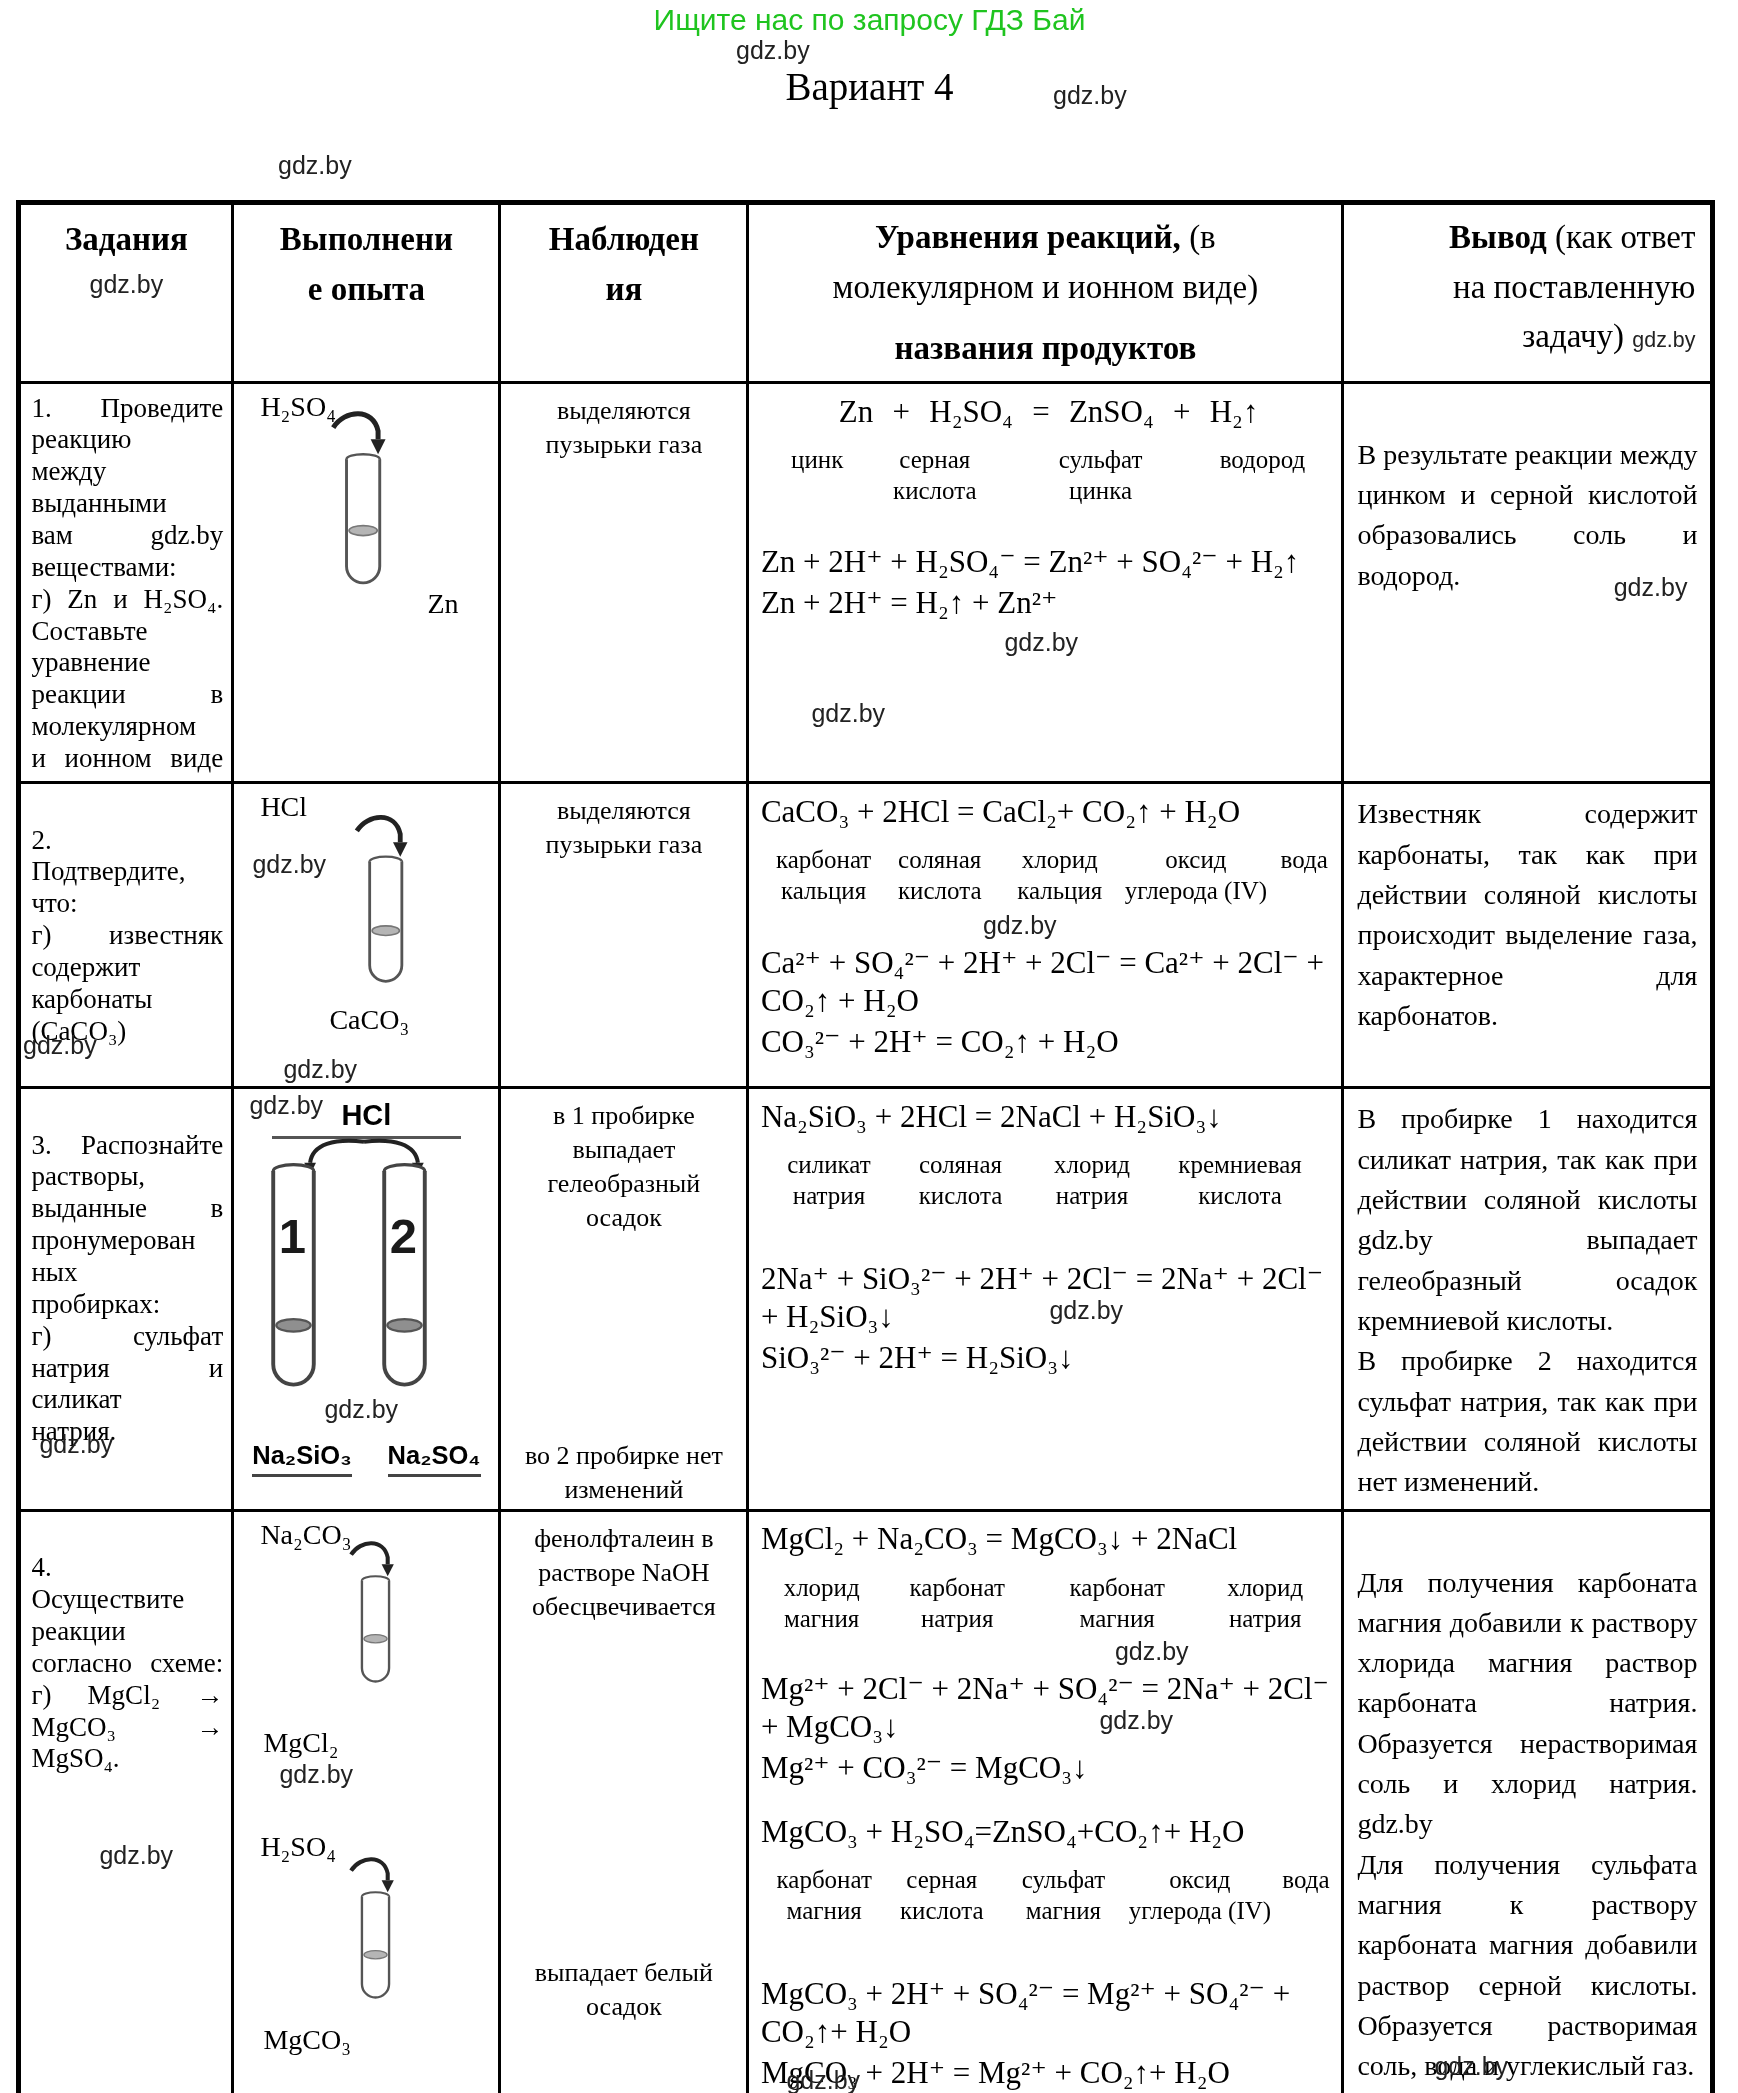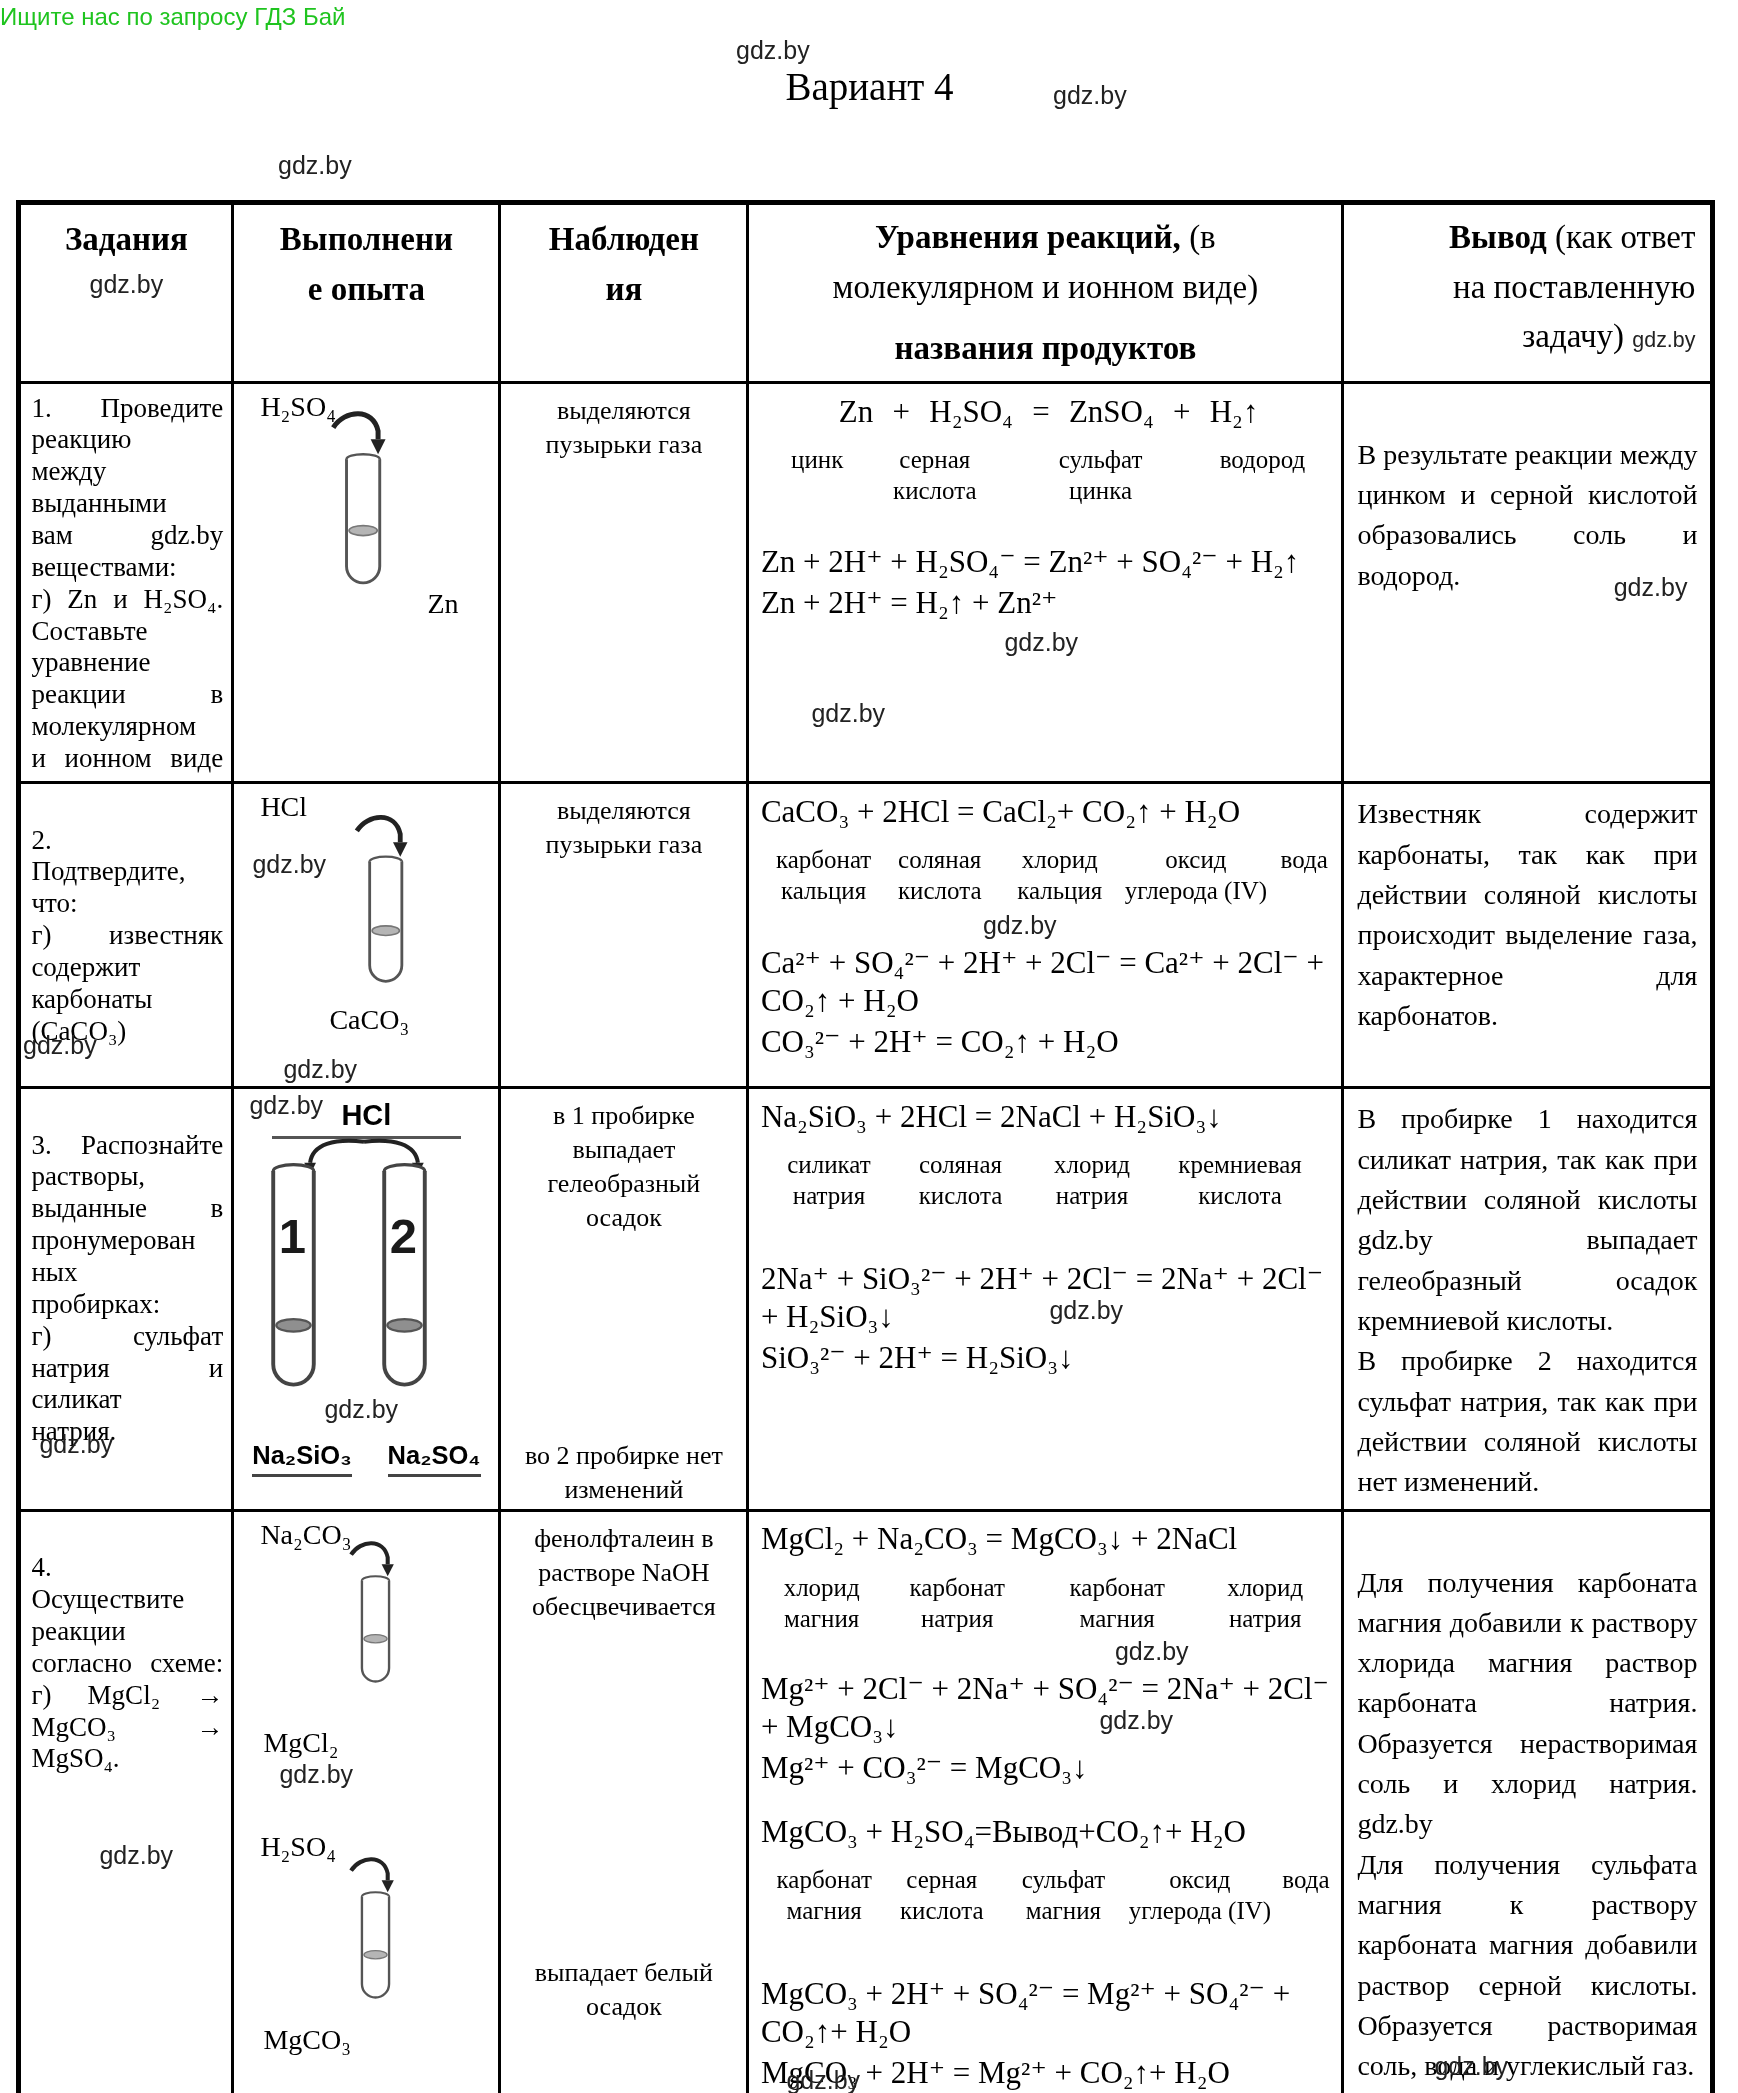--- a/index.html
+++ b/index.html
@@ -4,23 +4,23 @@
 <style>
   * { margin:0; padding:0; box-sizing:border-box; }
   html,body { background:#fff; }
   .page {
     position:relative; width:1739px; height:2093px; background:#ffffff;
     font-family:"Liberation Serif","DejaVu Serif",serif; color:#000; overflow:hidden;
   }
   .sans { font-family:"Liberation Sans","DejaVu Sans",sans-serif; }
 
   
-  .promo { position:absolute; top:3.3px; left:0; width:100%; 
+  .promo { position:absolute; top:3.3px; left:0; width:100%; text-align:center;
            font-family:"Liberation Sans","DejaVu Sans",sans-serif;
-           font-size:24px; color:#1fc41f; }
+           font-size:30px; color:#1fc41f; }
   .wm-top-a { position:absolute; left:736px; top:36px; font-size:25px; color:#222; }
   .title { position:absolute; top:64px; left:0; width:100%; text-align:center; font-size:39px; }
   .wm-top-b { position:absolute; left:1053px; top:81px; font-size:25px; color:#222; }
   .wm-top-c { position:absolute; left:278px; top:151px; font-size:25px; color:#222; }
 
   
   table.grid { position:absolute; left:16.4px; top:200px; width:1694px;
                border-collapse:collapse; table-layout:fixed; border:5px solid #000; }
   .grid th, .grid td { border:3.3px solid #000; vertical-align:top; position:relative; }
 
@@ -370,21 +370,21 @@
           <span class="lc" style="width:132px">
                 <i>хлорид</i>
                 <i>натрия</i>
               </span>
         </div>
         <div class="wm-block" style="margin:1.6px 0 0 354px">gdz.by</div>
         <div class="eq-line">Mg²⁺ + 2Cl⁻ + 2Na⁺ + SO₄²⁻ = 2Na⁺ + 2Cl⁻ + MgCO₃↓</div>
         <div class="eq-line">Mg²⁺ + CO₃²⁻ = MgCO₃↓</div>
         <span class="wm" style="left:350px;top:193px">gdz.by</span>
         <div class="gap28"></div>
-        <div class="eq-line">MgCO₃ + H₂SO₄=Вывод+CO₂↑+ H₂O</div>
+        <div class="eq-line">MgCO₃ + H₂SO₄=ZnSO₄+CO₂↑+ H₂O</div>
         <div class="eq-labels" style="padding-left:6.6px">
           <span class="lc" style="width:123px">
                 <i>карбонат</i>
                 <i>магния</i>
               </span>
           <span class="lc" style="width:132px">
                 <i>серная</i>
                 <i>кислота</i>
               </span>
           <span class="lc" style="width:132px">

